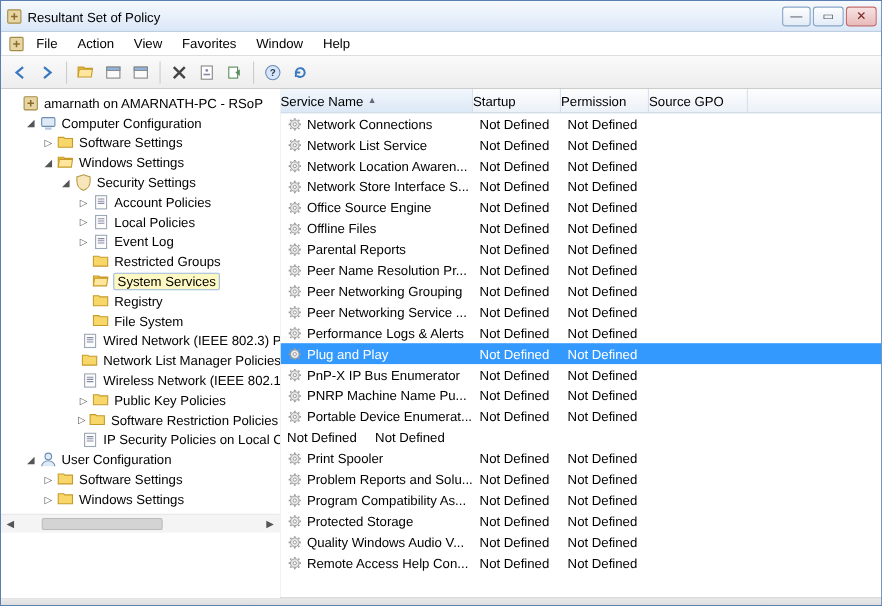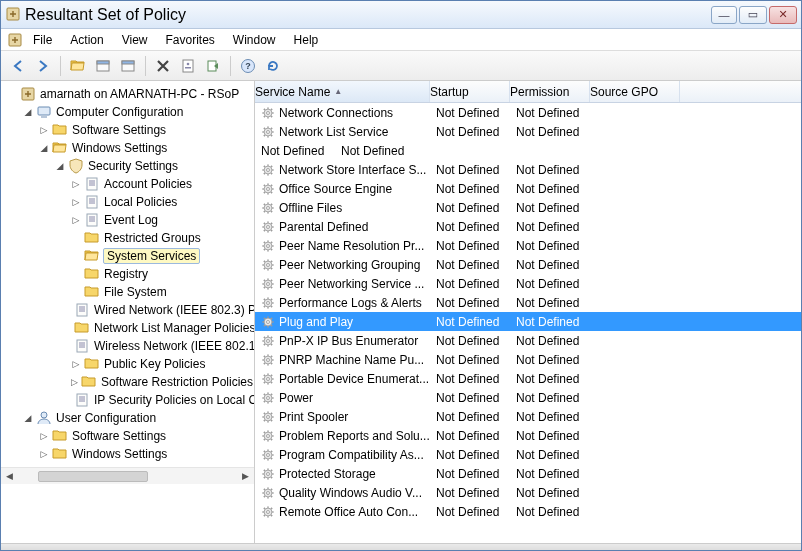--- a/index.html
+++ b/index.html
@@ -1,19 +1,19 @@
 <!DOCTYPE html>
 <html><head>
 <meta charset="utf-8">
 <style>
   * { box-sizing: border-box; }
   html, body { margin: 0; padding: 0; font-family: "Segoe UI", Tahoma, sans-serif; font-size: 12px; color: #000; background: #fff; }
   .window { width: 802px; height: 551px; border: 1px solid #5a7fb0; display: flex; flex-direction: column; background: #fff; }
   .titlebar { height: 28px; background: linear-gradient(#f6f9fd,#dbe8f8); display: flex; align-items: center; padding: 0 4px; border-bottom: 1px solid #b7c8de; }
-  .titlebar .title { flex: 1; display: flex; align-items: flex-start; gap: 4px; font-size: 16px; }
+  .titlebar .title { flex: 1; display: flex; align-items: flex-end; gap: 4px; font-size: 12px; }
   .winbtns { display: flex; gap: 2px; }
   .winbtn { width: 28px; height: 18px; border: 1px solid #8aa6c7; border-radius: 3px; background: linear-gradient(#fdfdfd,#e2ecf7); display: flex; align-items: center; justify-content: center; font-size: 11px; color: #445; }
   .winbtn.min { width: 26px; }
   .winbtn.close { border-color: #c56a6a; background: linear-gradient(#f7e2e2,#e9baba); color: #7a2a2a; }
   .menubar { height: 22px; display: flex; align-items: center; gap: 2px; padding: 0 6px; border-bottom: 1px solid #ddd; }
   .menubar .menu { padding: 2px 8px; }
   .toolbar { height: 30px; display: flex; align-items: center; gap: 3px; padding: 0 6px; border-bottom: 1px solid #ccc; background: linear-gradient(#fafafa,#ededed); }
   .tbtn { width: 22px; height: 22px; display: flex; align-items: center; justify-content: center; border: 1px solid transparent; border-radius: 2px; }
   .tsep { width: 1px; height: 20px; background: #ccc; margin: 0 3px; }
   .content { flex: 1; display: flex; min-height: 0; }
@@ -503,20 +503,28 @@
                   <use href="#ic-gear"></use>
                 </svg>
               </span>
               <span>Network List Service</span>
             </div>
             <div class="cell c1">Not Defined</div>
             <div class="cell c2">Not Defined</div>
             <div class="cell c3"></div>
           </div>
           <div class="row">
+            <div class="cell c0">
+              <span class="svcicon">
+                <svg width="14" height="14" viewBox="0 0 16 16">
+                  <use href="#ic-gear"></use>
+                </svg>
+              </span>
+              <span>Network Location Awaren...</span>
+            </div>
             <div class="cell c1">Not Defined</div>
             <div class="cell c2">Not Defined</div>
             <div class="cell c3"></div>
           </div>
           <div class="row">
             <div class="cell c0">
               <span class="svcicon">
                 <svg width="14" height="14" viewBox="0 0 16 16">
                   <use href="#ic-gear"></use>
                 </svg>
@@ -553,21 +561,21 @@
             <div class="cell c2">Not Defined</div>
             <div class="cell c3"></div>
           </div>
           <div class="row">
             <div class="cell c0">
               <span class="svcicon">
                 <svg width="14" height="14" viewBox="0 0 16 16">
                   <use href="#ic-gear"></use>
                 </svg>
               </span>
-              <span>Parental Defined</span>
+              <span>Parental Reports</span>
             </div>
             <div class="cell c1">Not Defined</div>
             <div class="cell c2">Not Defined</div>
             <div class="cell c3"></div>
           </div>
           <div class="row">
             <div class="cell c0">
               <span class="svcicon">
                 <svg width="14" height="14" viewBox="0 0 16 16">
                   <use href="#ic-gear"></use>
@@ -664,28 +672,20 @@
                   <use href="#ic-gear"></use>
                 </svg>
               </span>
               <span>Portable Device Enumerat...</span>
             </div>
             <div class="cell c1">Not Defined</div>
             <div class="cell c2">Not Defined</div>
             <div class="cell c3"></div>
           </div>
           <div class="row">
-            <div class="cell c0">
-              <span class="svcicon">
-                <svg width="14" height="14" viewBox="0 0 16 16">
-                  <use href="#ic-gear"></use>
-                </svg>
-              </span>
-              <span>Power</span>
-            </div>
             <div class="cell c1">Not Defined</div>
             <div class="cell c2">Not Defined</div>
             <div class="cell c3"></div>
           </div>
           <div class="row">
             <div class="cell c0">
               <span class="svcicon">
                 <svg width="14" height="14" viewBox="0 0 16 16">
                   <use href="#ic-gear"></use>
                 </svg>
@@ -748,21 +748,21 @@
             <div class="cell c2">Not Defined</div>
             <div class="cell c3"></div>
           </div>
           <div class="row">
             <div class="cell c0">
               <span class="svcicon">
                 <svg width="14" height="14" viewBox="0 0 16 16">
                   <use href="#ic-gear"></use>
                 </svg>
               </span>
-              <span>Remote Office Auto Con...</span>
+              <span>Remote Access Help Con...</span>
             </div>
             <div class="cell c1">Not Defined</div>
             <div class="cell c2">Not Defined</div>
             <div class="cell c3"></div>
           </div>
         </div>
     </div>
   </div>
 
   <div class="statusbar"></div>

